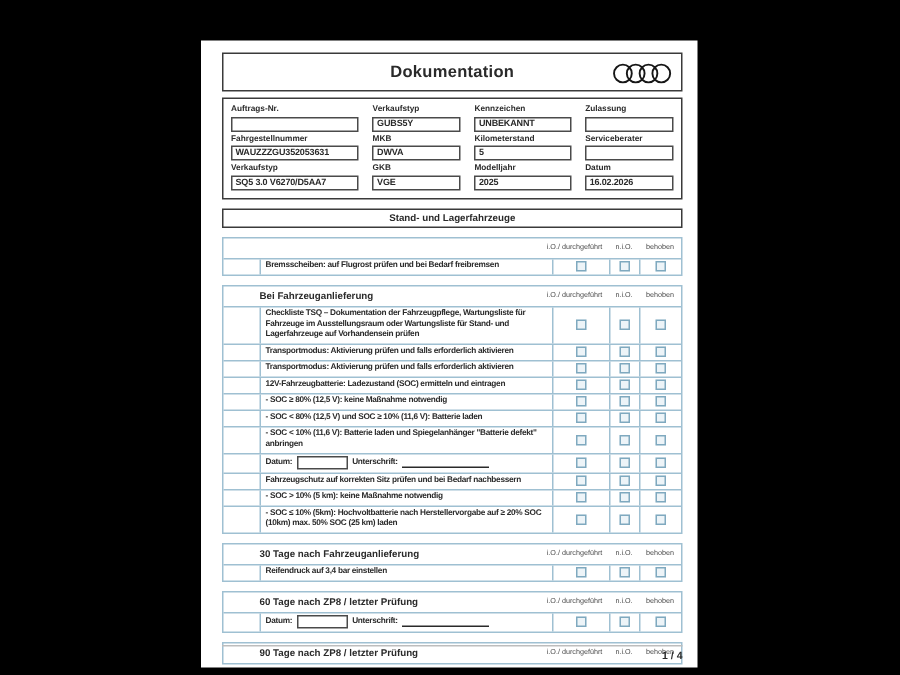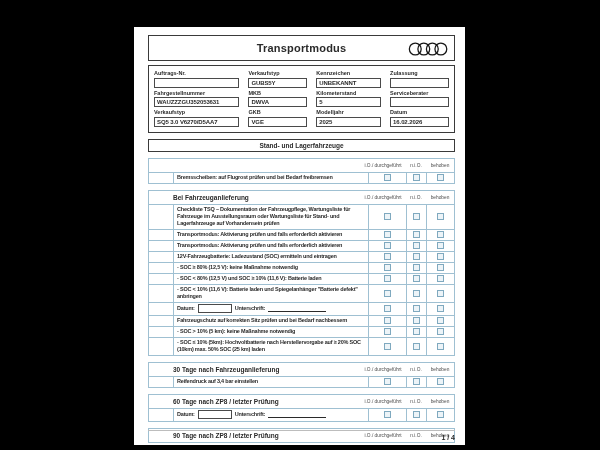--- a/index.html
+++ b/index.html
@@ -79,21 +79,21 @@
 
   .footer-line { position:absolute; left:14px; right:10px; bottom:14px; border-top:1px solid #bdbdbd; }
   .page-num { position:absolute; right:10px; bottom:4px; font-size:7px; font-weight:700; }
 </style>
 </head>
 <body>
 
 <div class="paper">
 
   <div class="doc-header">
-    <div class="doc-title">Transportmodus</div>
+    <div class="doc-title">Dokumentation</div>
     <svg class="rings" width="40" height="14" viewBox="0 0 62 22" fill="none">
       <circle cx="11" cy="11" r="9.3" stroke="#161616" stroke-width="2"></circle>
       <circle cx="24.4" cy="11" r="9.3" stroke="#161616" stroke-width="2"></circle>
       <circle cx="37.8" cy="11" r="9.3" stroke="#161616" stroke-width="2"></circle>
       <circle cx="51.2" cy="11" r="9.3" stroke="#161616" stroke-width="2"></circle>
     </svg>
   </div>
 
   <div class="form-box">
       <div class="form-row">

